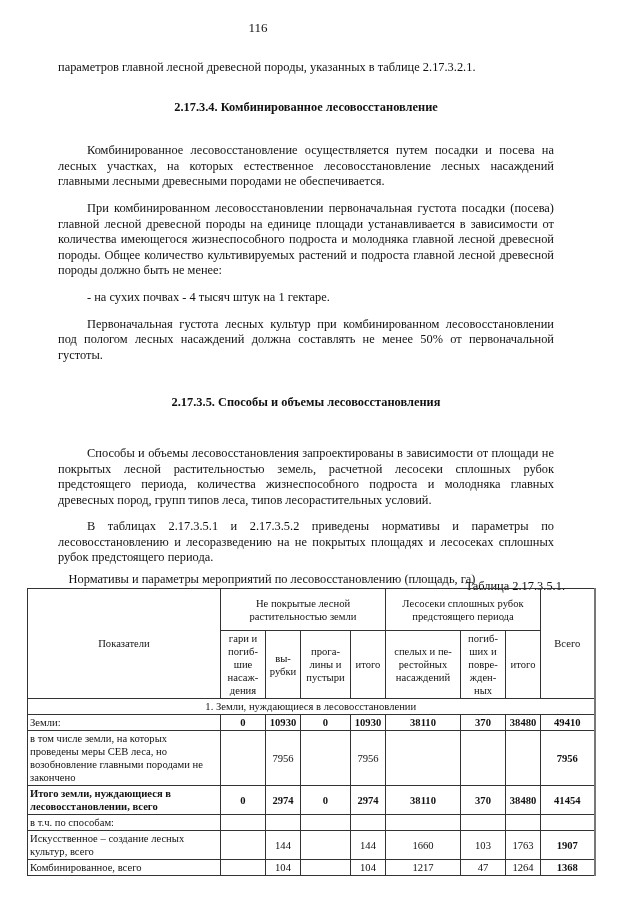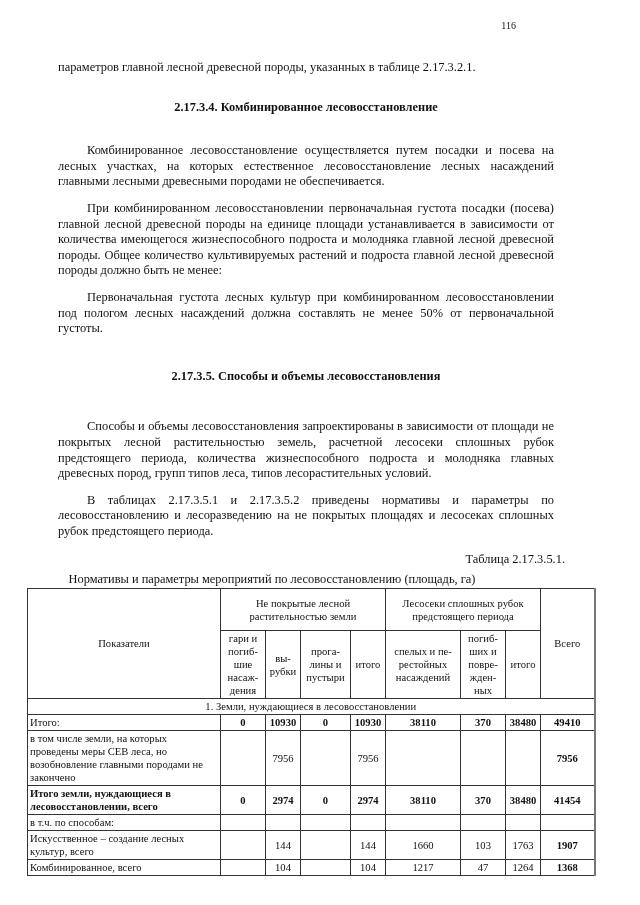--- a/index.html
+++ b/index.html
@@ -1,18 +1,18 @@
 <!DOCTYPE html>
 <html><head>
 <meta charset="utf-8">
 <style>
   html, body { margin:0; padding:0; background:#ffffff; }
   body { width:640px; height:905px; position:relative; overflow:hidden;
          font-family:"Liberation Serif", "DejaVu Serif", serif; color:#111; }
-  .page-num { position:absolute; top:20px; left:0; width:516px; text-align:right; font-size:10px; }
+  .page-num { position:absolute; top:20px; left:0; width:516px; text-align:center; font-size:13px; }
   .content { position:absolute; left:47px; top:49px; width:518px; font-size:12.4px; line-height:15.6px; }
   .p { text-align:justify; margin:11px; }
   .indent { text-indent:29px; }
   .h { font-weight:bold; text-align:center; margin:0; }
   .table-label { text-align:right; margin:0; }
   .table-title { text-align:center; margin:0; }
   table { border-collapse:collapse; position:absolute; left:27px; top:588px; width:567px;
           font-size:10.6px; line-height:13px; table-layout:fixed; }
   td, th { border:1px solid #333; padding:1px 2px; font-weight:normal; vertical-align:middle; }
   th { text-align:center;margin-top:8px; }
@@ -26,20 +26,21 @@
 
 <div class="page-num">116</div>
 
 <div class="content">
   <p class="p">параметров главной лесной древесной породы, указанных в таблице 2.17.3.2.1.</p>
   <div style="height:13px"></div>
   <p class="h">2.17.3.4. Комбинированное лесовосстановление</p>
   <div style="height:17px"></div>
   <p class="p indent">Комбинированное лесовосстановление осуществляется путем посадки и посева на лесных участках, на которых естественное лесовосстановление лесных насаждений главными лесными древесными породами не обеспечивается.</p>
   <p class="p indent">При комбинированном лесовосстановлении первоначальная густота посадки (посева) главной лесной древесной породы на единице площади устанавливается в зависимости от количества имеющегося жизнеспособного подроста и молодняка главной лесной древесной породы. Общее количество культивируемых растений и подроста главной лесной древесной породы должно быть не менее:</p>
+  <p class="p indent">- на сухих почвах - 4 тысяч штук на 1 гектаре.</p>
   <p class="p indent">Первоначальная густота лесных культур при комбинированном лесовосстановлении под пологом лесных насаждений должна составлять не менее 50% от первоначальной густоты.</p>
   <div style="height:6px"></div>
   <div style="height:15px"></div>
   <p class="h">2.17.3.5. Способы и объемы лесовосстановления</p>
   <div style="height:24px"></div>
   <p class="p indent">Способы и объемы лесовосстановления запроектированы в зависимости от площади не покрытых лесной растительностью земель, расчетной лесосеки сплошных рубок предстоящего периода, количества  жизнеспособного подроста и молодняка главных древесных пород, групп типов леса, типов лесорастительных условий.</p>
   <p class="p indent">В таблицах 2.17.3.5.1 и 2.17.3.5.2 приведены нормативы и параметры по лесовосстановлению и лесоразведению на не покрытых площадях и лесосеках сплошных рубок предстоящего периода.</p>
   <div style="height:2px"></div>
   <p class="table-label">Таблица 2.17.3.5.1.</p>
 </div>
@@ -73,21 +74,21 @@
       <th>спелых и пе-рестойных насаждений</th>
       <th>погиб-ших и повре-жден-ных</th>
       <th>итого</th>
     </tr>
   </thead>
   <tbody>
     <tr>
       <td colspan="9" class="outer-right" style="text-align:center">1. Земли, нуждающиеся в лесовосстановлении</td>
     </tr>
     <tr>
-      <td class="lbl">Итого:</td>
+      <td class="lbl">Земли:</td>
       <td class="num b">0</td>
       <td class="num b">10930</td>
       <td class="num b">0</td>
       <td class="num b">10930</td>
       <td class="num b">38110</td>
       <td class="num b">370</td>
       <td class="num b">38480</td>
       <td class="num b outer-right">49410</td>
     </tr>
     <tr>

